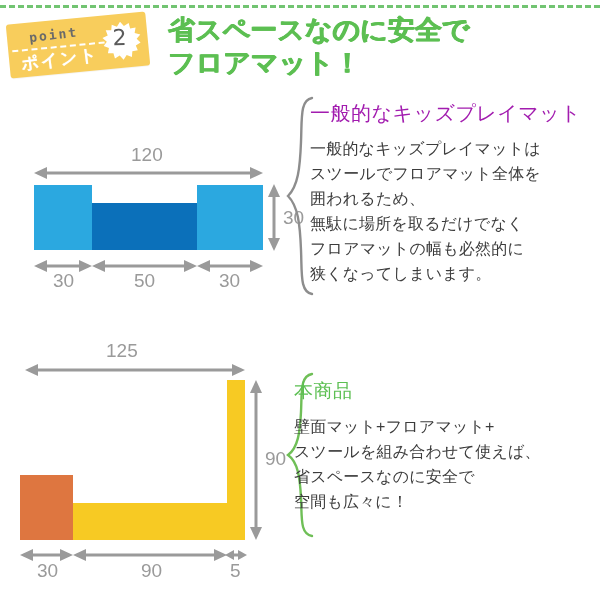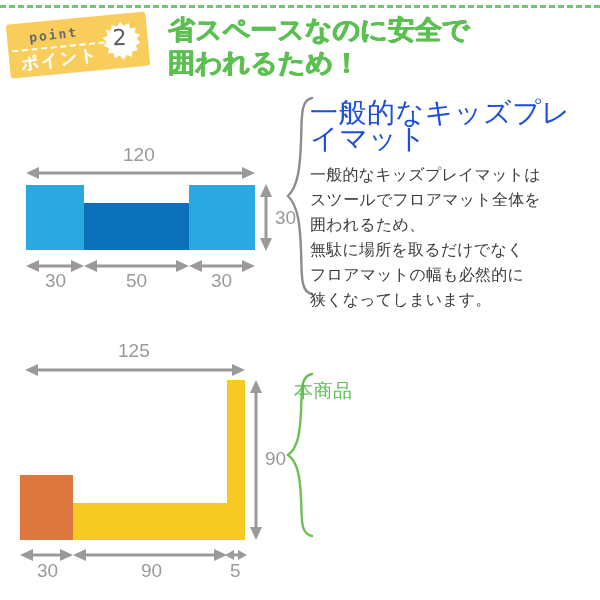--- a/index.html
+++ b/index.html
@@ -106,42 +106,42 @@
     color: #5cbf52;
     letter-spacing: 0px;
     white-space: pre;
     text-shadow: 0.6px 0 0 #5cbf52, -0.6px 0 0 #5cbf52;
   }
 
   
   .diagram {
     position: absolute;
   }
-  .dia-top  { left: 8px;  top: 140px; width: 300px; height: 150px; }
+  .dia-top  { left: 16px;  top: 140px; width: 300px; height: 150px; }
   .dia-bot  { left: 0;  top: 335px; width: 300px; height: 250px; }
 
   
   .dim-label {
     position: absolute;
     color: #9a9a9a;
     font-size: 19px;
     font-family: "Liberation Sans", sans-serif;
     line-height: 1;
     white-space: nowrap;
   }
 
   
   .txt-col { position: absolute; }
   .col-top { left: 310px; top: 100px; width: 288px; }
   .col-bot { left: 294px; top: 378px; width: 288px; }
 
   .sub-title {
-    font-size: 28px;
+    font-size: 20px;
     line-height: 26px;
-    color: #1d4ed8;
+    color: #a21caf;
     margin: 0 0 10px 0;
     letter-spacing: 0.5px;
   }
   .sub-title.green { color: #5cbf52; font-size: 19px; }
 
   .body-text {
     font-size: 16px;
     line-height: 25px;
     color: #3c3c3c;
     margin: 0;
@@ -167,21 +167,21 @@
     <svg class="badge-splat" viewBox="0 0 40 40">
       <path d="M20 1 L23.5 5.5 L28.5 3 L29.5 8.5 L35 8 L33.5 13.5 L39 15.5 L35 19.5
                L38.5 23.5 L33.5 26 L35 31 L29.5 31.5 L28.5 37 L23.5 34.5 L20 39
                L16.5 34.5 L11.5 37 L10.5 31.5 L5 31 L6.5 26 L1.5 23.5 L5 19.5
                L1 15.5 L6.5 13.5 L5 8 L10.5 8.5 L11.5 3 L16.5 5.5 Z" fill="#ffffff"></path>
     </svg>
     <div class="badge-num">2</div>
   </div>
 
   <div class="main-heading"><span>省スペースなのに安全で</span>
-<span>囲われるため！</span></div>
+<span>フロアマット！</span></div>
 
   <div class="diagram dia-top">
     <svg width="300" height="150" viewBox="0 0 300 150">
 
       <g stroke="#9a9a9a" stroke-width="3" fill="none">
         <line x1="27" y1="33" x2="238" y2="33"></line>
       </g>
       <polygon points="18,33 31,27 31,39" fill="#9a9a9a"></polygon>
       <polygon points="247,33 234,27 234,39" fill="#9a9a9a"></polygon>
 
@@ -234,21 +234,21 @@
 
       <line x1="82" y1="220" x2="218" y2="220" stroke="#9a9a9a" stroke-width="3"></line>
       <polygon points="73,220 86,214 86,226" fill="#9a9a9a"></polygon>
       <polygon points="227,220 214,214 214,226" fill="#9a9a9a"></polygon>
 
       <line x1="229" y1="220" x2="243" y2="220" stroke="#9a9a9a" stroke-width="3"></line>
       <polygon points="225,220 234,215 234,225" fill="#9a9a9a"></polygon>
       <polygon points="247,220 238,215 238,225" fill="#9a9a9a"></polygon>
     </svg>
 
-    <div class="dim-label" style="left:118px; top:6px;">125</div>
+    <div class="dim-label" style="left:106px; top:6px;">125</div>
     <div class="dim-label" style="left:265px; top:114px;">90</div>
     <div class="dim-label" style="left:37px; top:226px;">30</div>
     <div class="dim-label" style="left:141px; top:226px;">90</div>
     <div class="dim-label" style="left:230px; top:226px;">5</div>
   </div>
 
   <svg class="brace brace-top" width="30" height="200" viewBox="0 0 30 200">
     <path d="M26 2 C14 4, 16 22, 15 46 C14 72, 12 90, 2 100
              C12 110, 14 128, 15 154 C16 178, 14 196, 26 198" fill="none" stroke="#8d8d8d" stroke-width="2.4" stroke-linecap="round"></path>
   </svg>
@@ -263,15 +263,19 @@
     <div class="body-text">一般的なキッズプレイマットは
 スツールでフロアマット全体を
 囲われるため、
 無駄に場所を取るだけでなく
 フロアマットの幅も必然的に
 狭くなってしまいます。</div>
   </div>
 
   <div class="txt-col col-bot">
     <div class="sub-title green">本商品</div>
+    <div class="body-text">壁面マット+フロアマット+
+スツールを組み合わせて使えば、
+省スペースなのに安全で
+空間も広々に！</div>
   </div>
 
 </div>
 
 </body></html>

